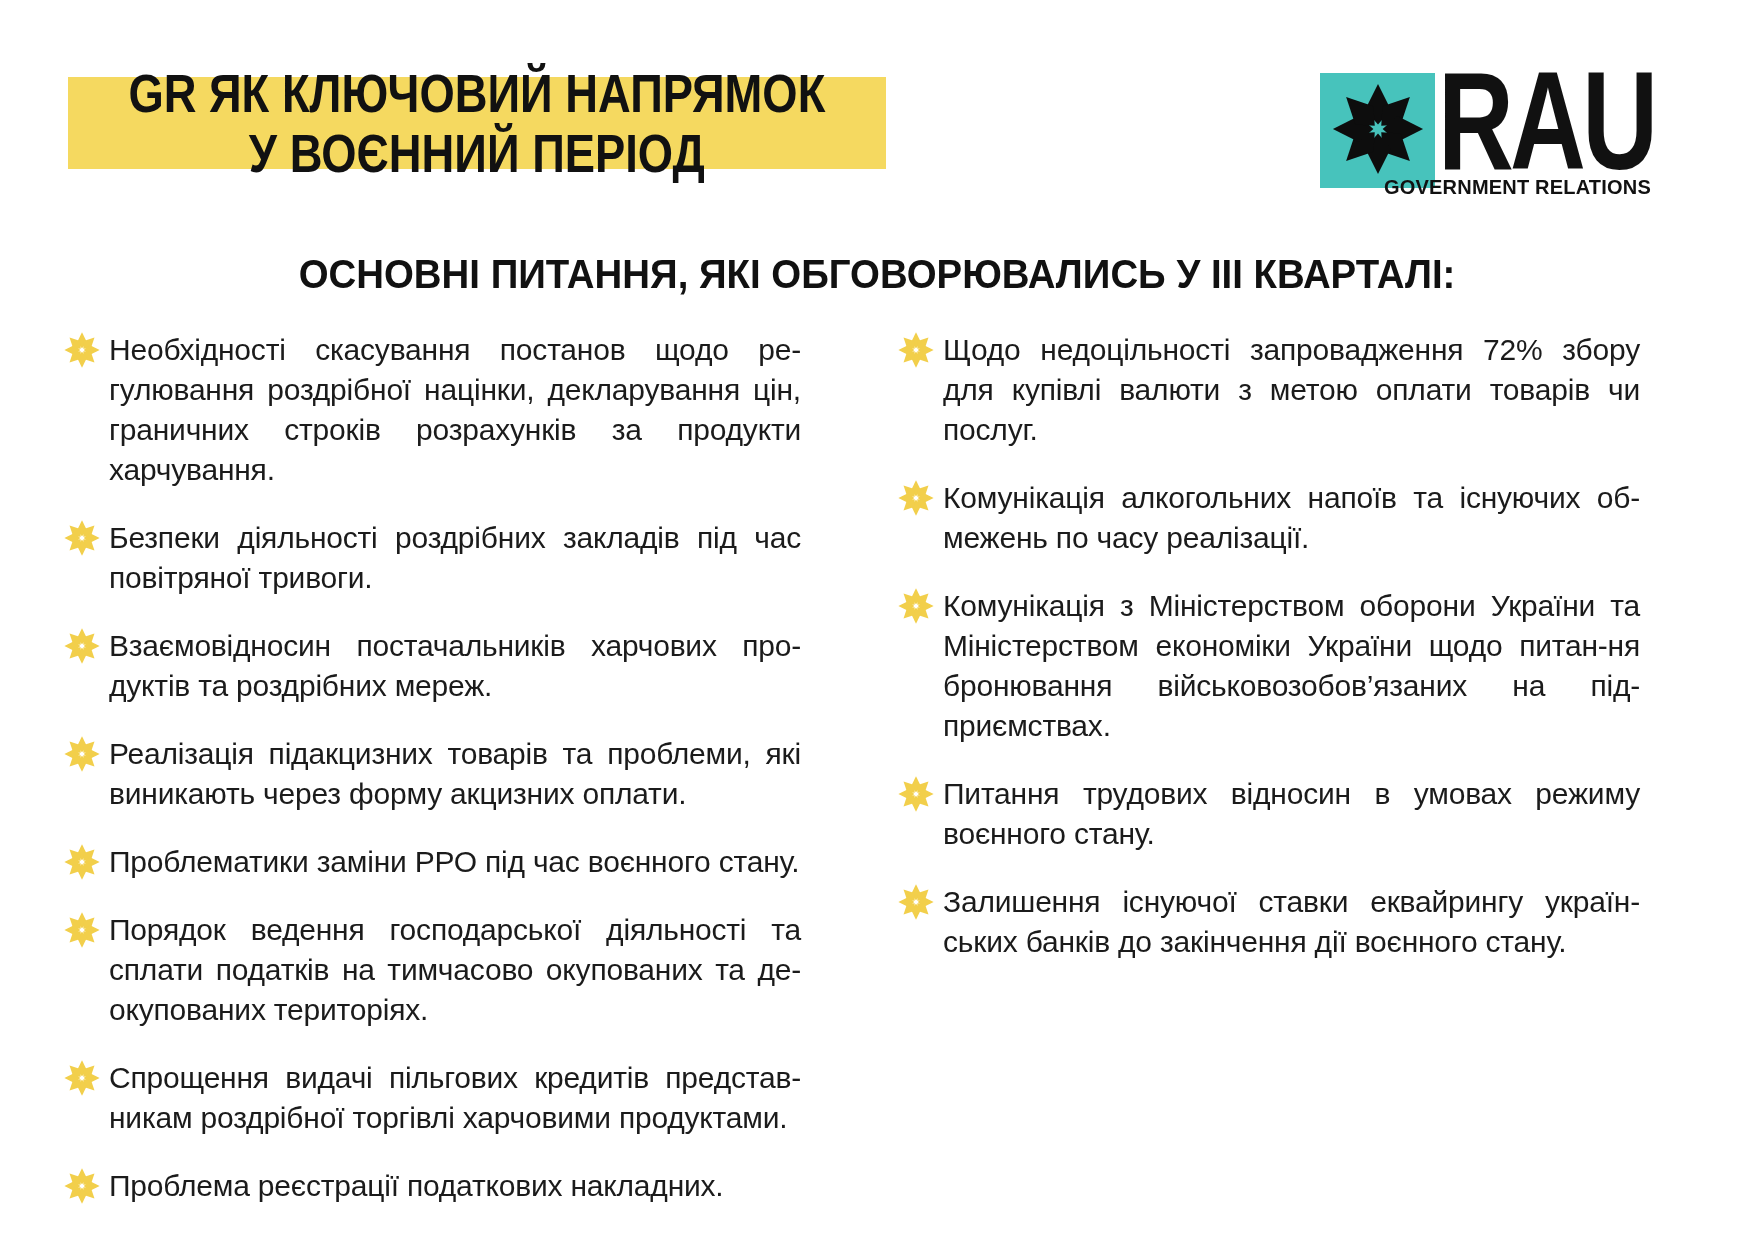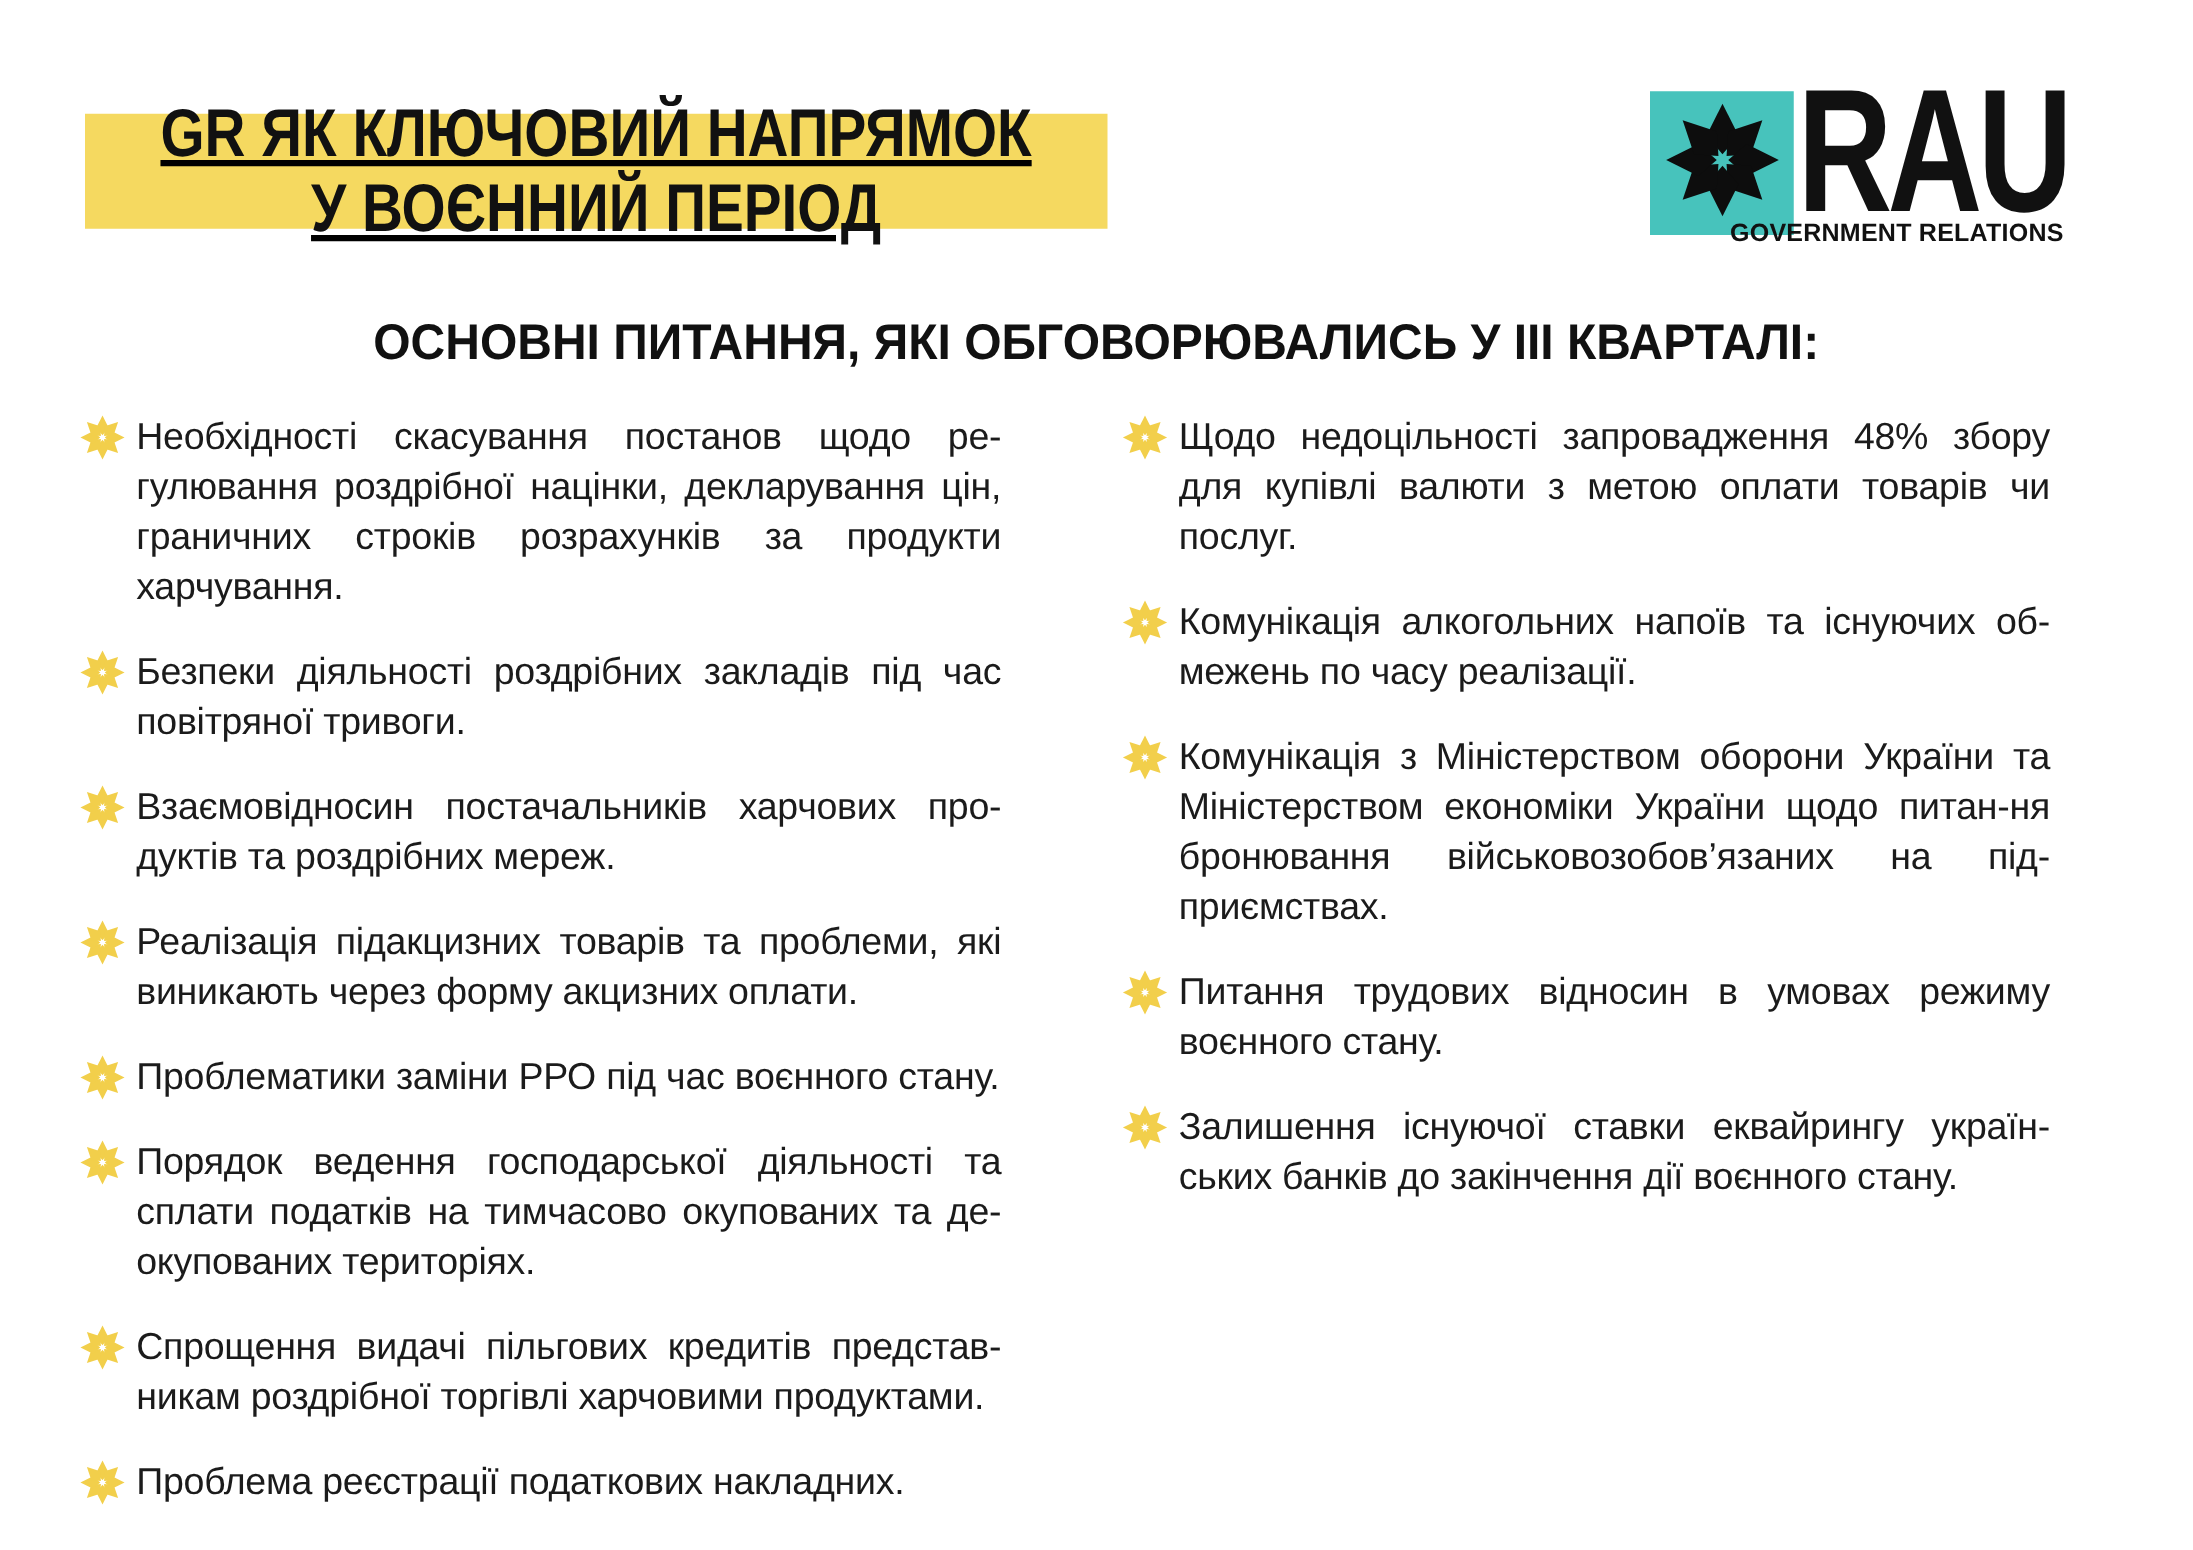--- a/index.html
+++ b/index.html
@@ -13,23 +13,23 @@
   html,body{background:#ffffff;}
   .page{
     position:relative;
     width:1754px;height:1240px;
     background:#ffffff;
     font-family:"Liberation Sans","DejaVu Sans",sans-serif;
     overflow:hidden;
   }
   
   .banner{
-    position:absolute;left:68px;top:91px;width:818px;height:92px;
+    position:absolute;left:68px;top:77px;width:818px;height:92px;
     background:var(--banner-bg);
-    display:flex;align-items:center;justify-content:center;text-decoration:underline;
+    display:flex;align-items:center;justify-content:center;
   }
   .banner-title{
     color:var(--ink);
     font-size:54px;font-weight:800;line-height:1.12;
     text-align:center;letter-spacing:0px;
     transform:scaleX(0.84);transform-origin:center center;
     white-space:nowrap;
   }
   
   .logo-icon{
@@ -181,21 +181,21 @@
     </div>
   </div>
 
   <div class="col col-right">
     <div class="item">
       <span class="star">
           <svg viewBox="0 0 100 100">
             <use href="#star8"></use>
           </svg>
         </span>
-      <p class="item-text">Щодо недоцільності запровадження 48% збору для купівлі валюти з метою оплати товарів чи послуг.</p>
+      <p class="item-text">Щодо недоцільності запровадження 72% збору для купівлі валюти з метою оплати товарів чи послуг.</p>
     </div>
     <div class="item">
       <span class="star">
           <svg viewBox="0 0 100 100">
             <use href="#star8"></use>
           </svg>
         </span>
       <p class="item-text">Комунікація алкогольних напоїв та існуючих об-межень по часу реалізації.</p>
     </div>
     <div class="item">

